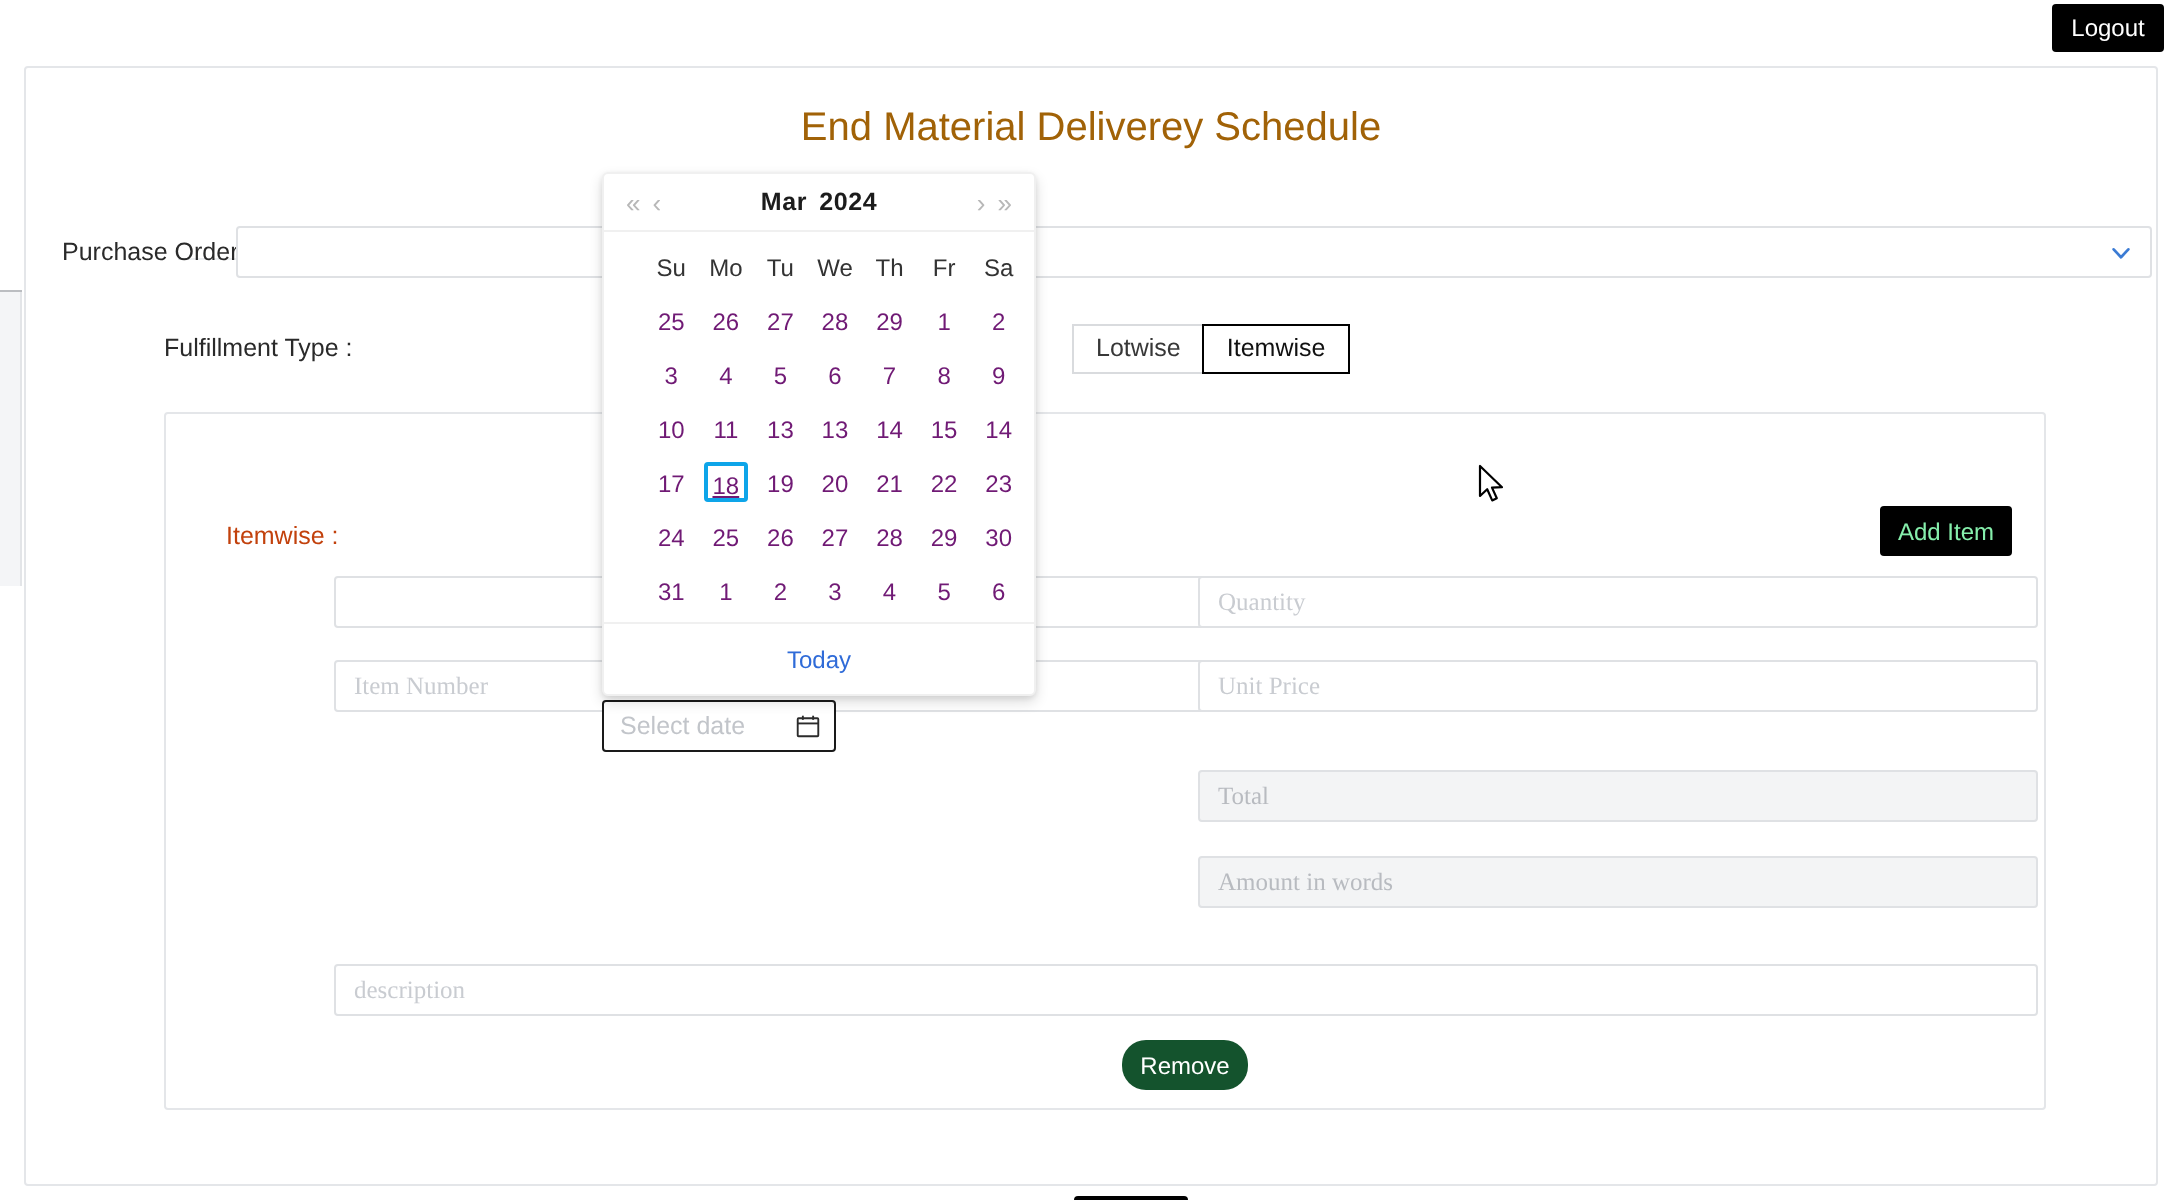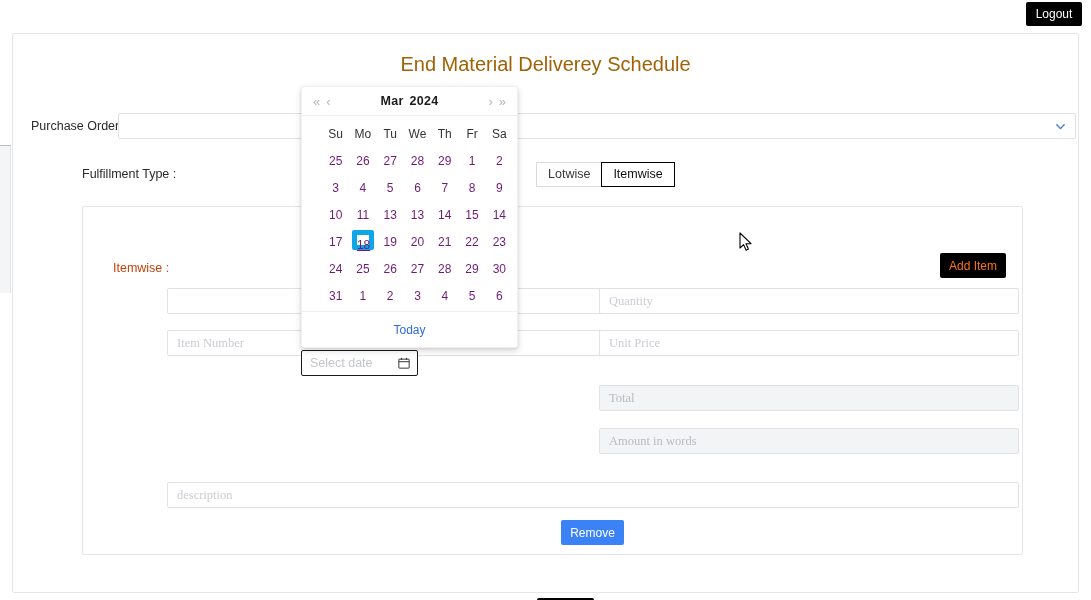--- a/index.html
+++ b/index.html
@@ -148,21 +148,21 @@
     position: absolute;
     left: 30px; top: 54px;
     font-size: 12.5px;
     color: #c2410c;
   }
   .add-item-btn {
     position: absolute;
     left: 857px; top: 46px;
     width: 66px; height: 25px;
     background: #000000;
-    color: #f97316;
+    color: #86efac;
     border: none;
     border-radius: 2px;
     font-size: 12px;
     font-family: "Liberation Sans", sans-serif;
     cursor: pointer;
     padding: 0;
   }
 
   
   .fld {
@@ -224,24 +224,24 @@
     position: absolute;
     right: 7px; top: 6px;
     width: 12px; height: 12px;
   }
 
   
   .remove-btn {
     position: absolute;
     left: 547px; top: 485px;
     width: 63px; height: 25px;
-    background: #3b82f6;
+    background: #14532d;
     color: #ffffff;
     border: none;
-    border-radius: 2px;
+    border-radius: 12px;
     font-size: 12px;
     font-family: "Liberation Sans", sans-serif;
     cursor: pointer;
     padding: 0;
   }
   .submit-btn {
     position: absolute;
     left: 524px; top: 564px;
     width: 57px; height: 24px;
     background: #000000;
@@ -309,21 +309,21 @@
     cursor: pointer;
   }
   .dp-cell {
     display: inline-block;
     width: 22px; height: 20px;
     line-height: 20px;
     border: 1px solid transparent;
     border-radius: 2px;
   }
   .dp-cell.today {
-    border: 5px solid #0ea5e9;
+    border: 2px solid #0ea5e9;
     text-decoration: underline;
   }
   .dp-footer {
     position: absolute;
     left: 0; bottom: 0;
     width: 100%;
     height: 36px;
     border-top: 1px solid #f0f0f0;
     text-align: center;
     line-height: 36px;

